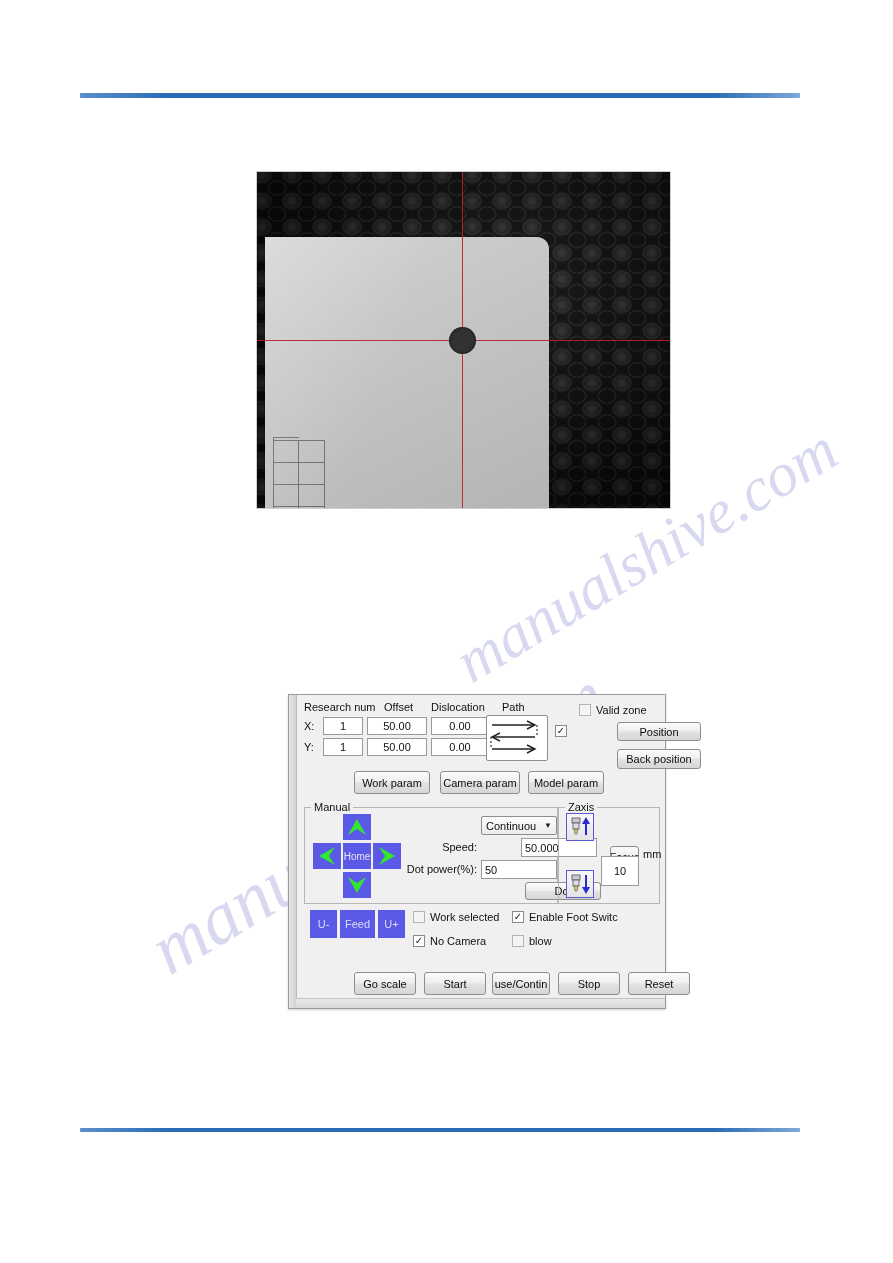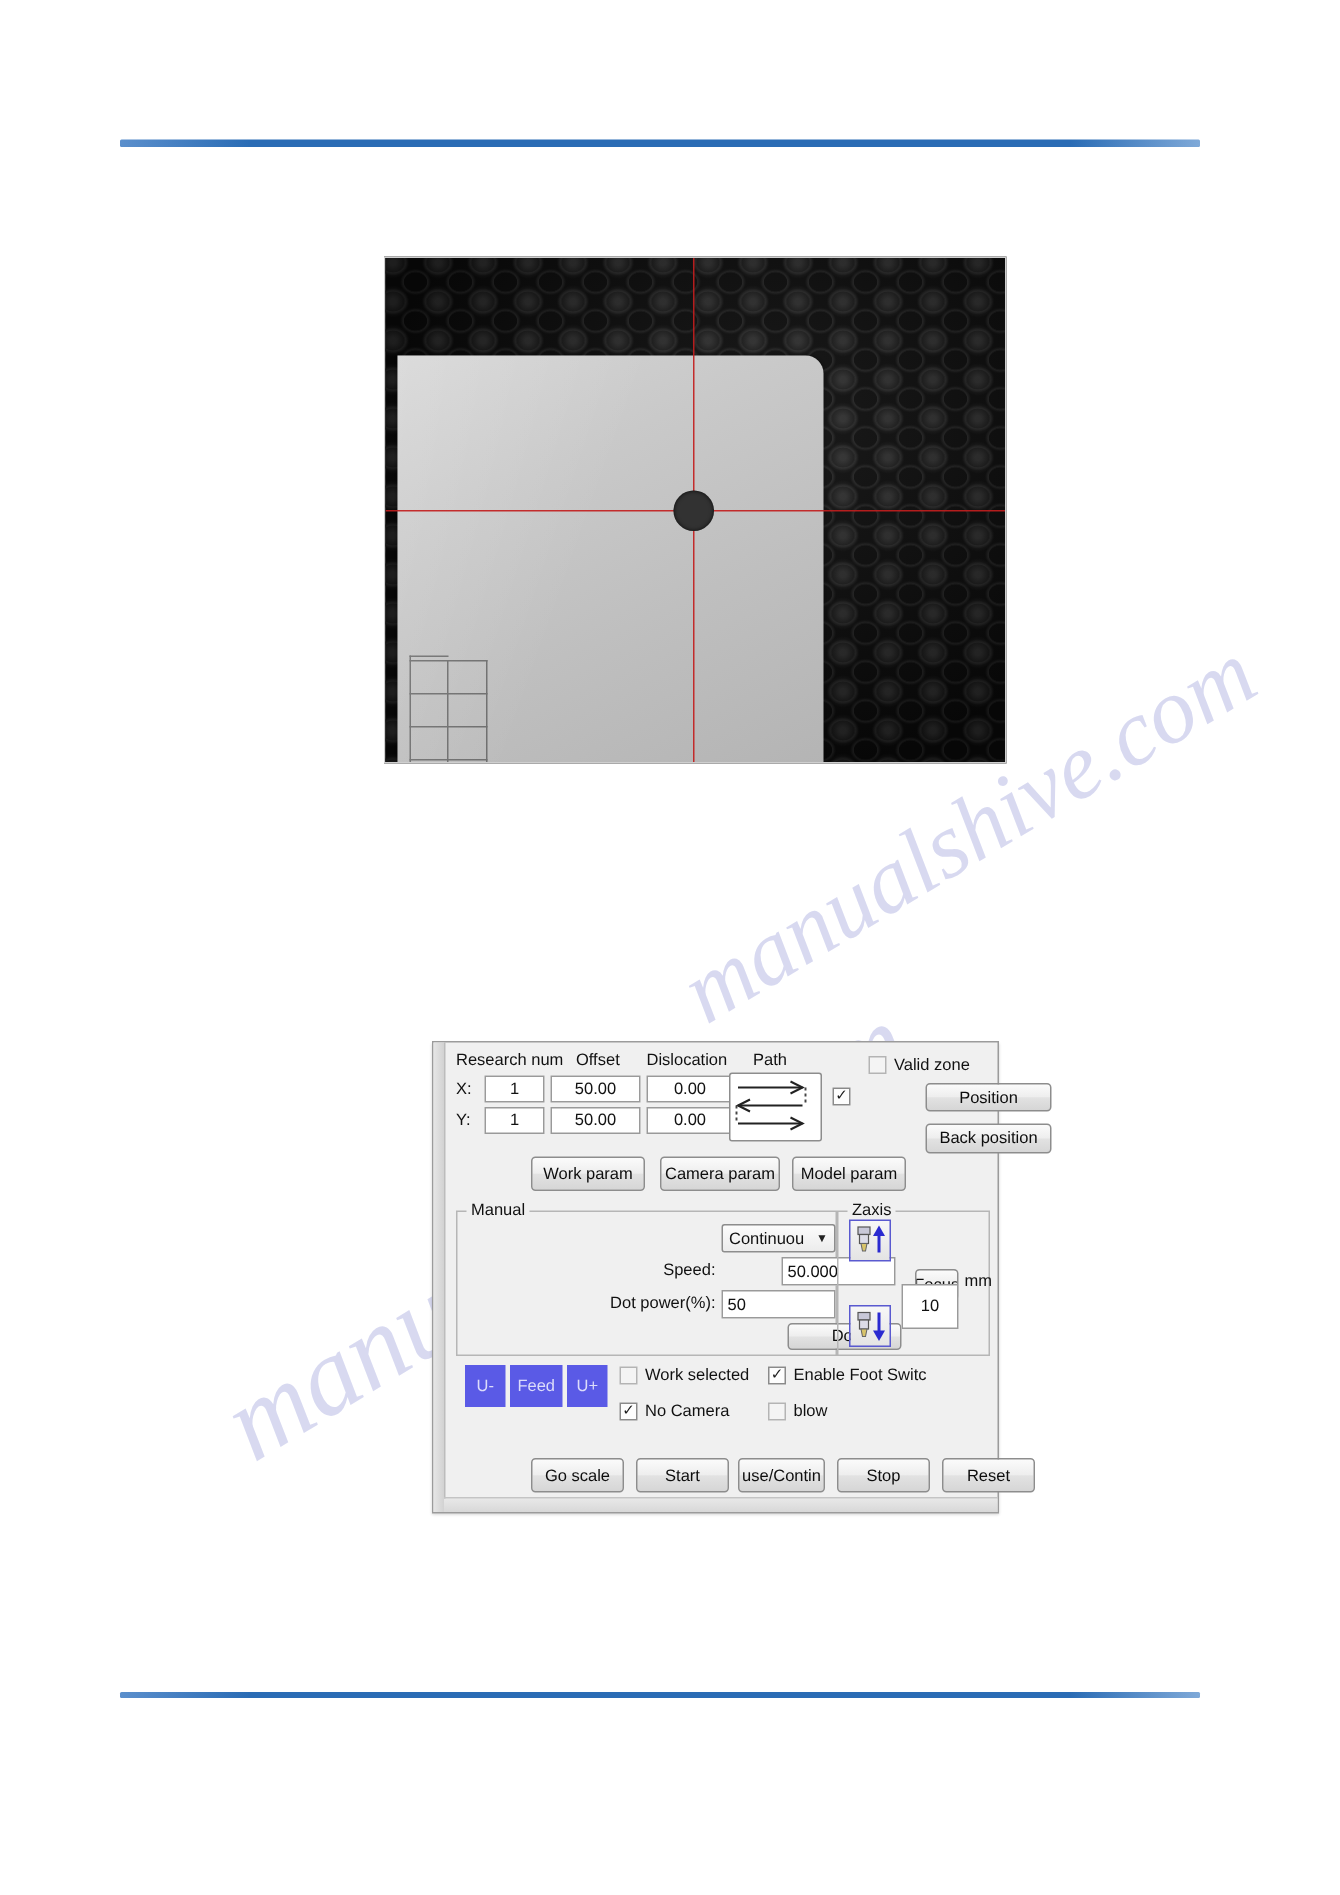--- a/index.html
+++ b/index.html
@@ -303,20 +303,43 @@
     <div class="btn btn-position">Position</div>
     <div class="btn btn-backpos">Back position</div>
 
     <div class="btn btn-work">Work param</div>
     <div class="btn btn-cam">Camera param</div>
     <div class="btn btn-model">Model param</div>
 
     <div class="grp grp-manual">
       <div class="grp-title">Manual</div>
 
+      <div class="dpad">
+        <div class="navbtn" style="left:30px;top:0;">
+          <svg width="20" height="18" viewBox="0 0 20 18">
+              <path d="M10 1 L19 17 L10 11 L1 17 Z" fill="#2fe82f"></path>
+            </svg>
+        </div>
+        <div class="navbtn" style="left:0;top:29px;">
+          <svg width="18" height="20" viewBox="0 0 18 20">
+              <path d="M1 10 L17 1 L11 10 L17 19 Z" fill="#2fe82f"></path>
+            </svg>
+        </div>
+        <div class="home">Home</div>
+        <div class="navbtn" style="left:60px;top:29px;">
+          <svg width="18" height="20" viewBox="0 0 18 20">
+              <path d="M17 10 L1 1 L7 10 L1 19 Z" fill="#2fe82f"></path>
+            </svg>
+        </div>
+        <div class="navbtn" style="left:30px;top:58px;">
+          <svg width="20" height="18" viewBox="0 0 20 18">
+              <path d="M10 17 L1 1 L10 7 L19 1 Z" fill="#2fe82f"></path>
+            </svg>
+        </div>
+      </div>
 
       <div class="sel">
         <span class="sv">Continuou</span>
         <span class="ar">▼</span>
       </div>
 
       <div class="lbl speed-lbl">Speed:</div>
       <input class="tf l tf-speed" value="50.000" style="">
 
       <div class="lbl dot-lbl">Dot power(%):</div>

